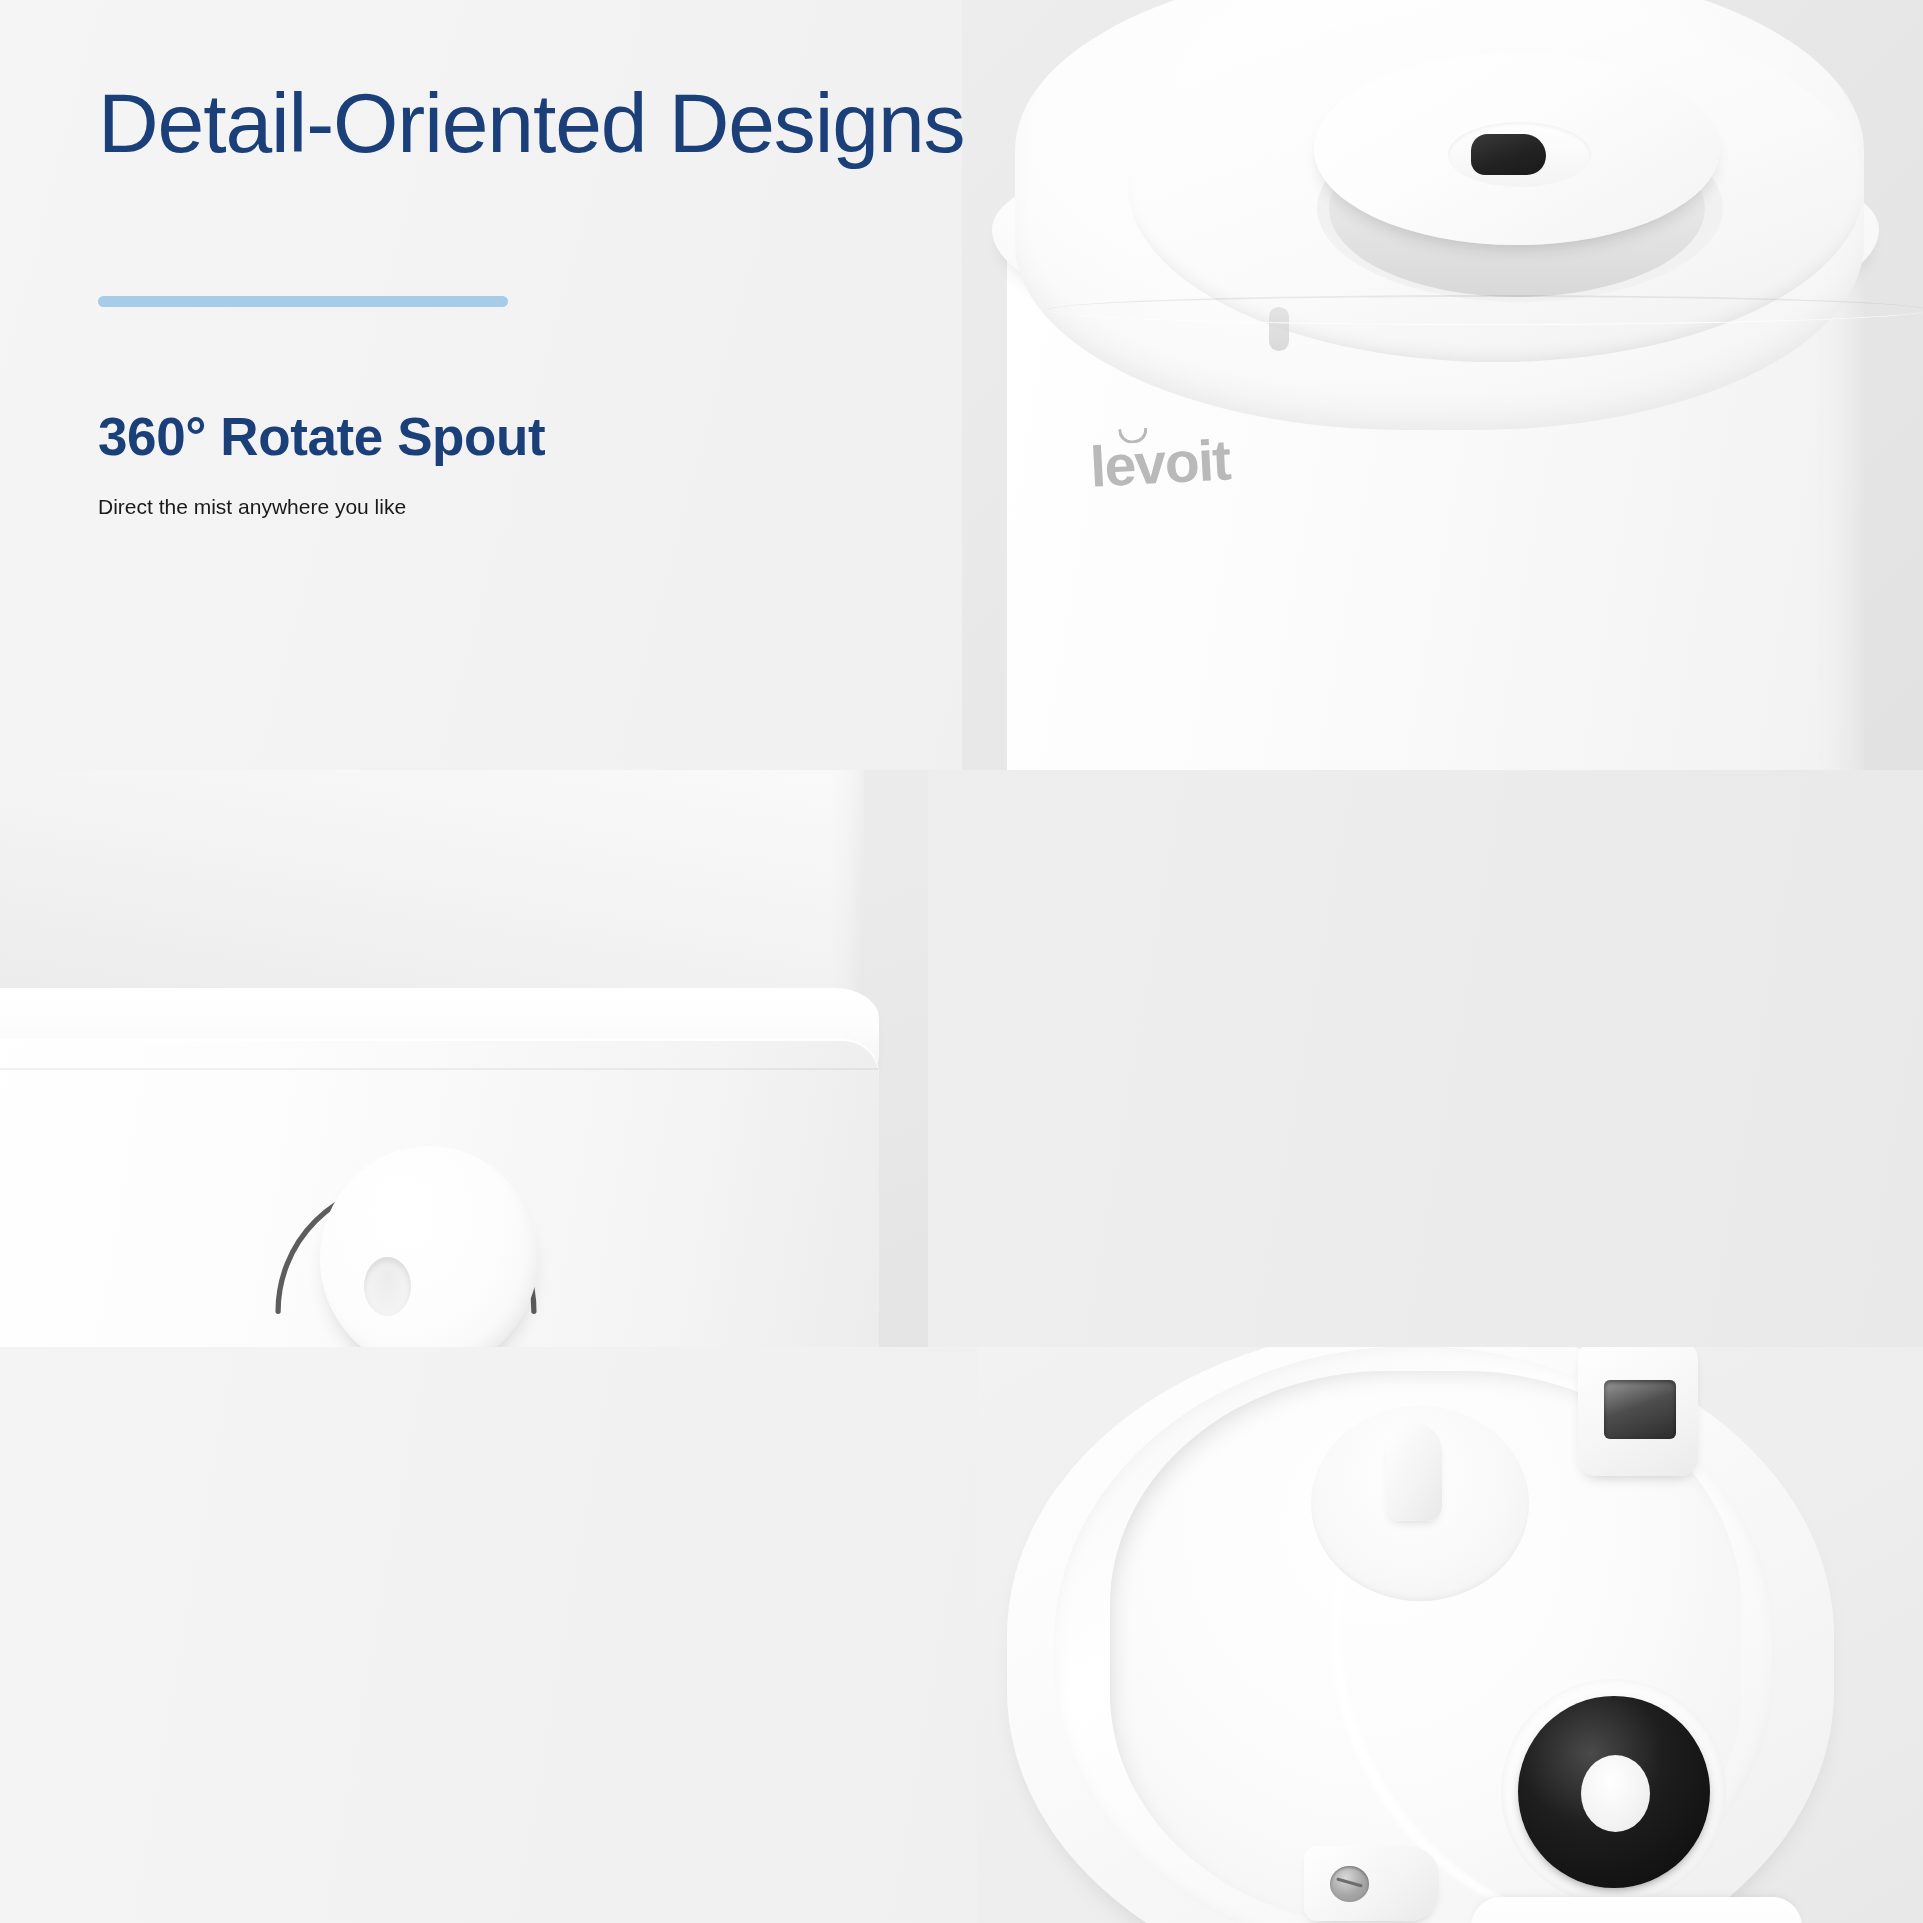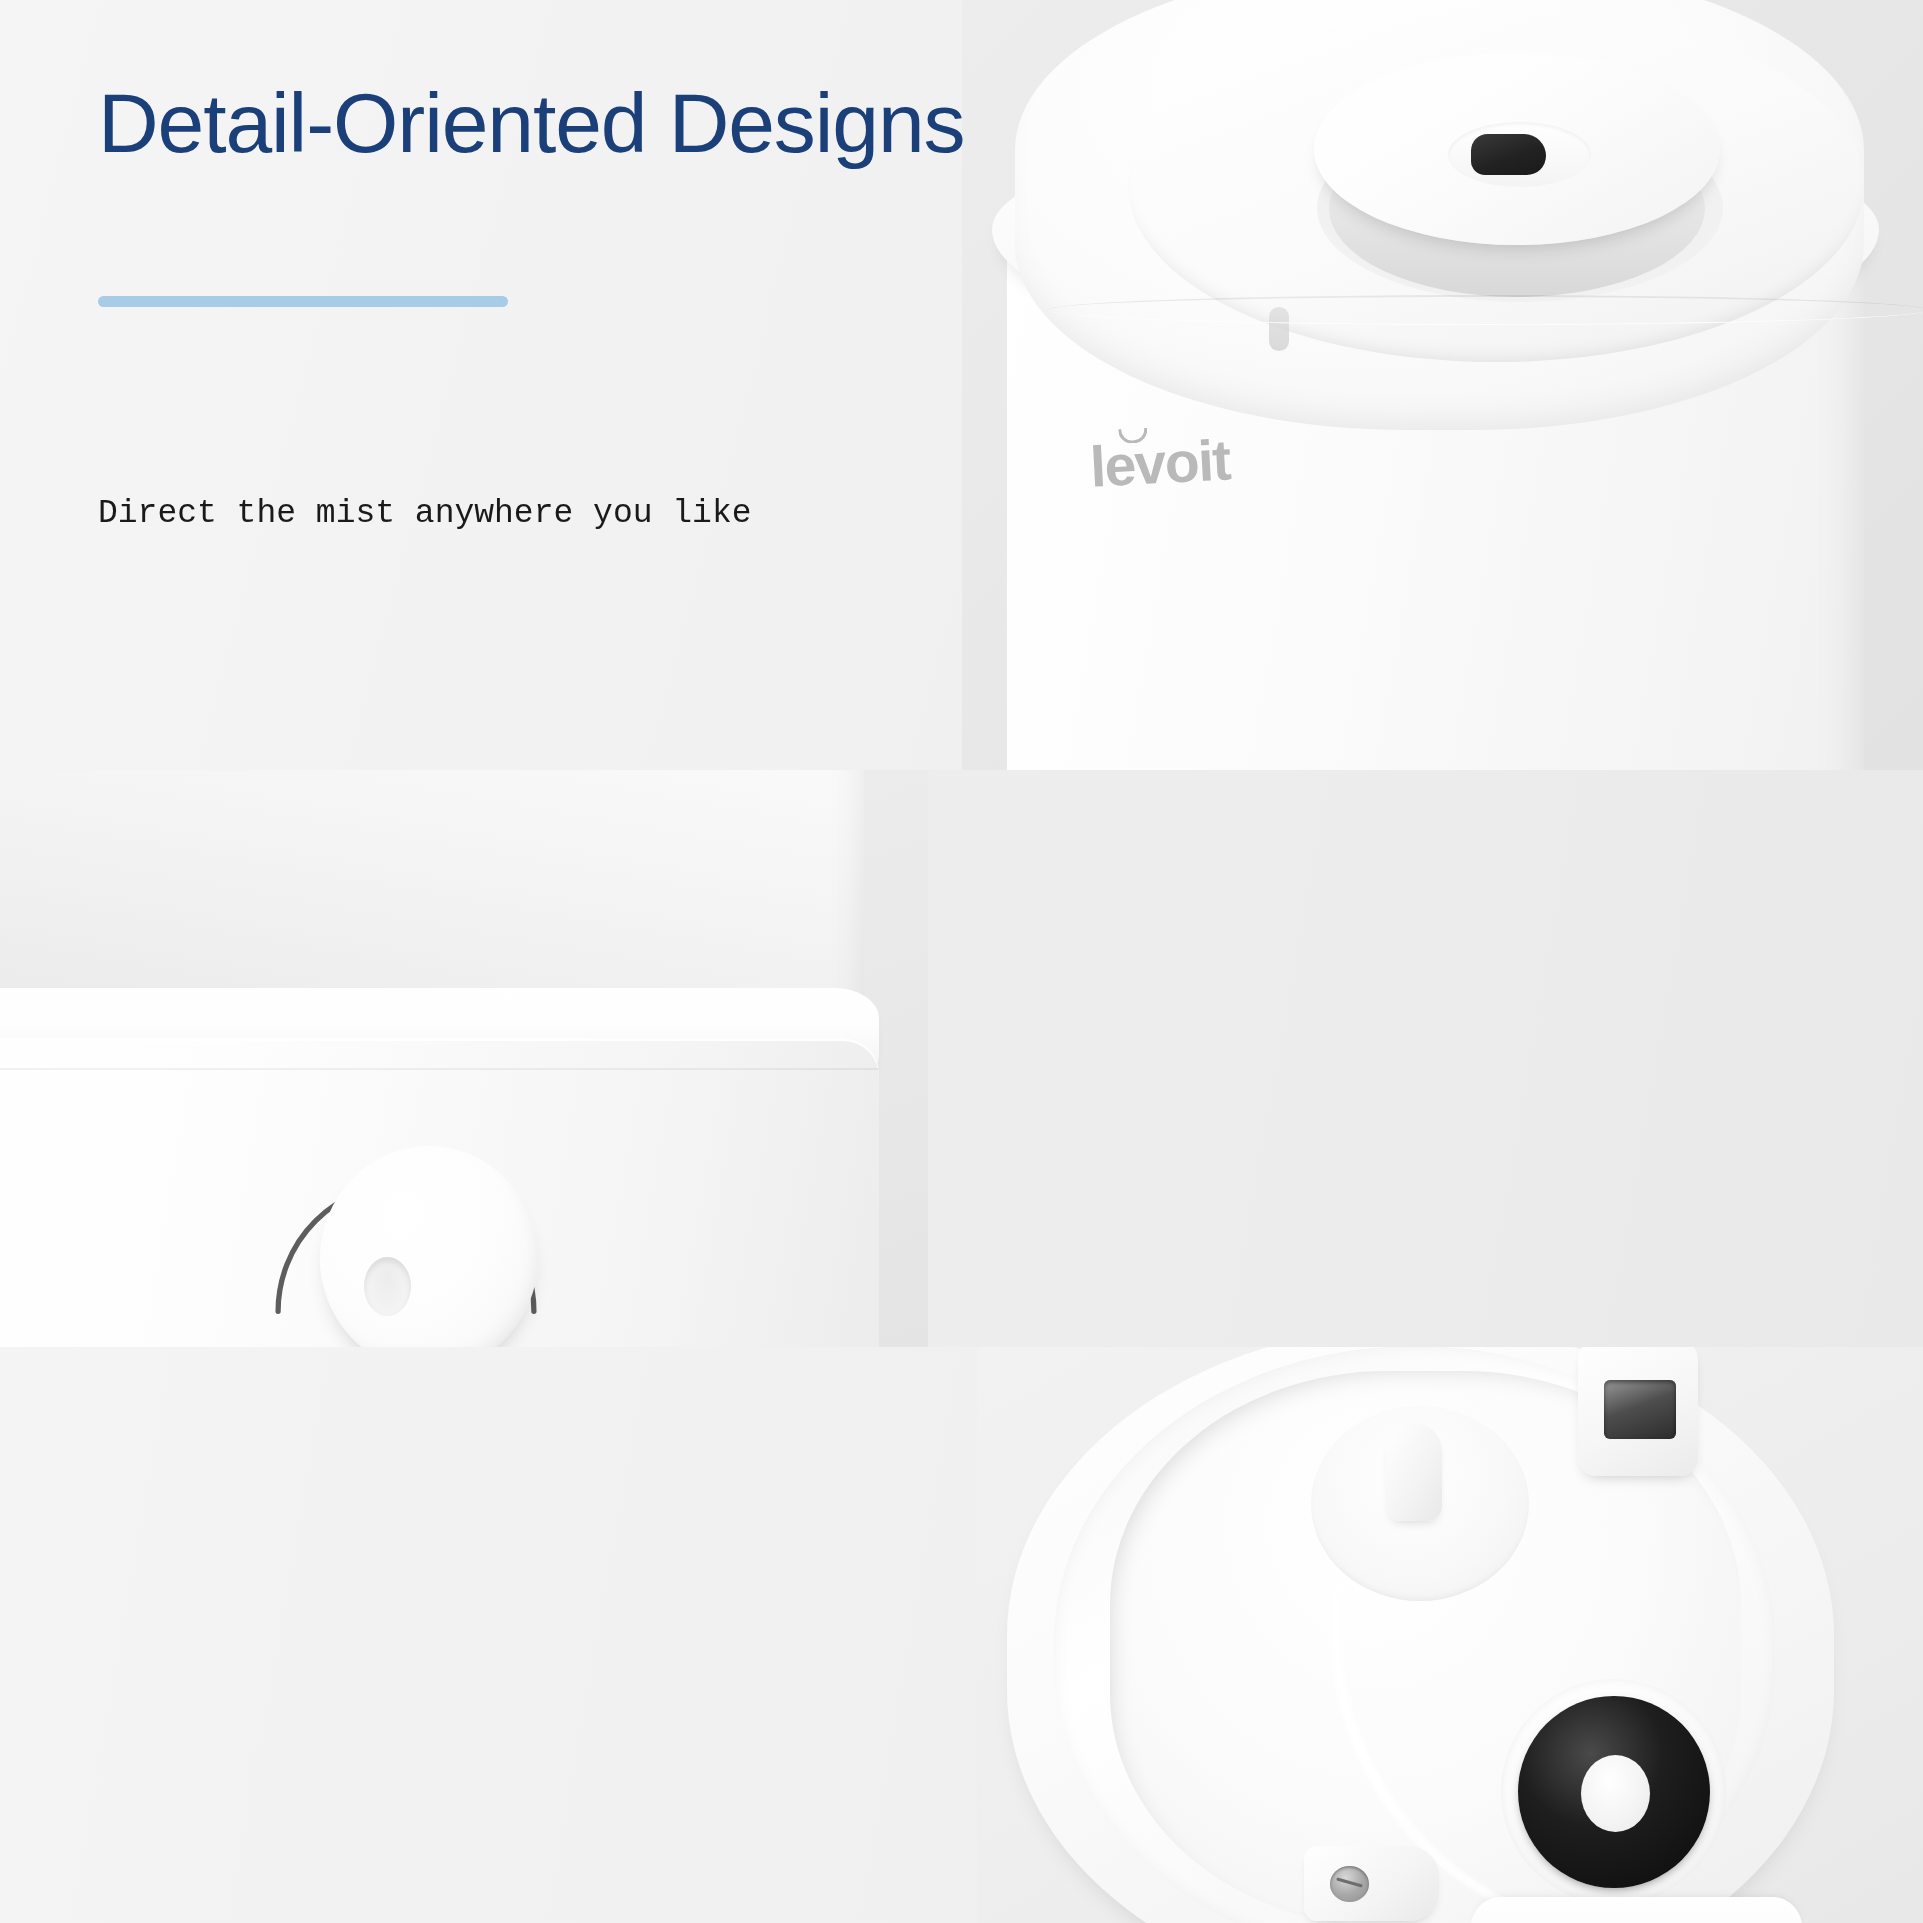--- a/index.html
+++ b/index.html
@@ -40,22 +40,22 @@
   }
   .divider{
     position:absolute;left:98px;top:296px;width:410px;height:11.3px;
     background:#a6cce7;border-radius:6px;
   }
   .feat-title{
     font-size:53px;font-weight:700;color:#1b4079;
     letter-spacing:-0.4px;line-height:1;white-space:nowrap;
   }
   .feat-sub{
-    font-size:33px;font-weight:400;color:#1a1a1a;
-    line-height:1.2;white-space:nowrap;font-family:Liberation Mono, monospace;
+    font-size:21px;font-weight:400;color:#1a1a1a;
+    line-height:1.2;white-space:nowrap;
   }
 
   .b1-title{position:absolute;left:98px;top:410px;}
   .b1-sub{position:absolute;left:98px;top:494px;}
 
   
   .h1-body{
     position:absolute;left:45px;top:171px;width:857px;height:676px;
     background:linear-gradient(100deg,#ffffff 0%,#fbfbfb 40%,#f1f1f1 100%);
     border-radius:83px 83px 30px 30px;
@@ -291,20 +291,21 @@
       </div>
       <div class="h1-logo">
         <span class="breve"></span>
         <span>levoit</span>
       </div>
     </div>
 
     <div class="hero-title">Detail-Oriented Designs</div>
     <div class="divider"></div>
 
+    <div class="feat-title b1-title">360° Rotate Spout</div>
     <div class="feat-sub b1-sub">Direct the mist anywhere you like</div>
   </div>
 
   <div class="panel p2">
 
     <div class="p2-photo">
       <div class="h2-tank"></div>
       <div class="h2-lip"></div>
       <div class="h2-base">
         <div class="h2-base-seam"></div>

